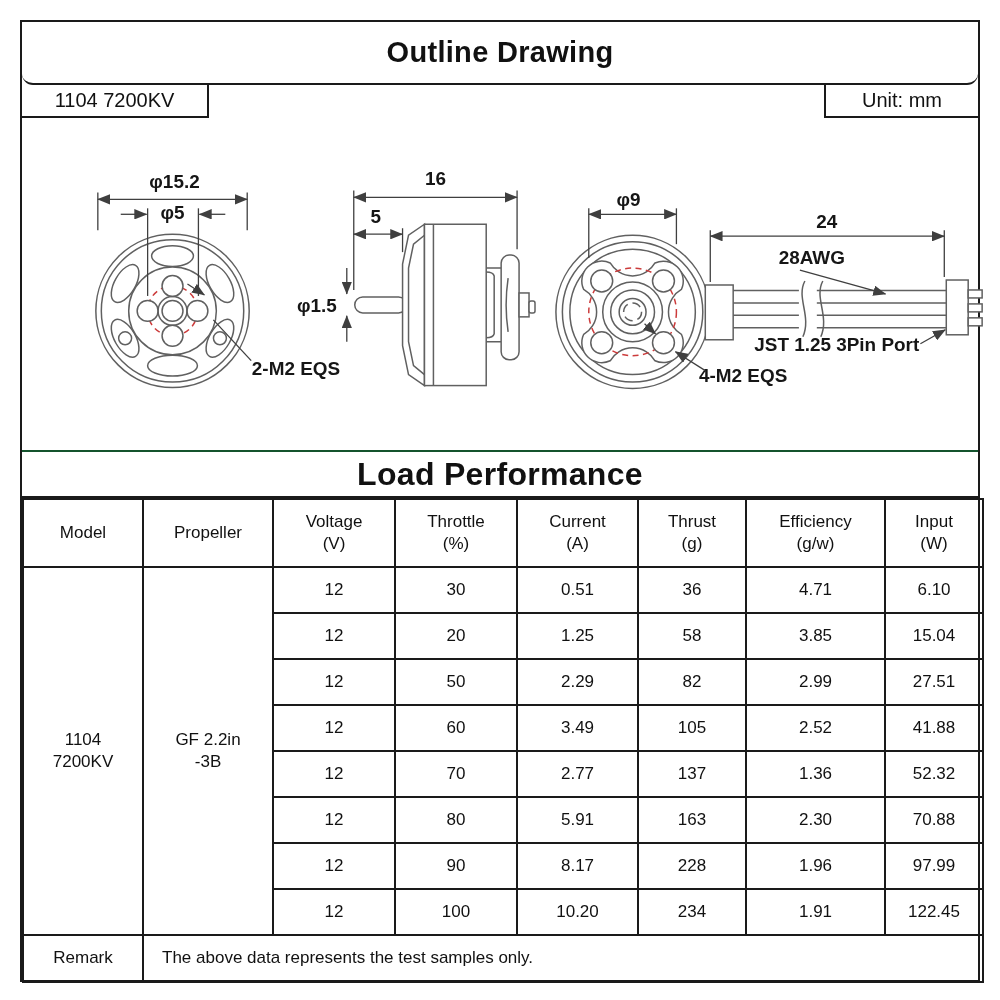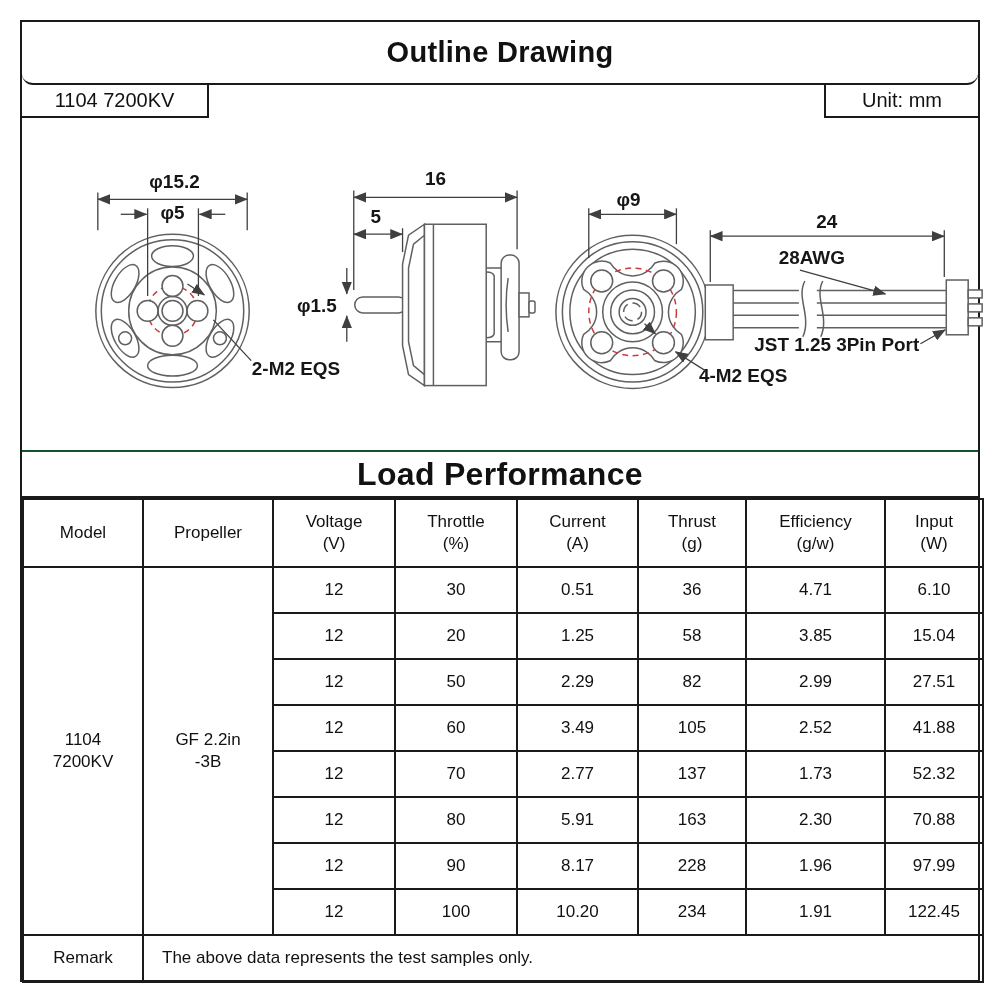--- a/index.html
+++ b/index.html
@@ -216,21 +216,21 @@
         <td class="data">3.49</td>
         <td class="data">105</td>
         <td class="data">2.52</td>
         <td class="data">41.88</td>
       </tr>
       <tr>
         <td class="data">12</td>
         <td class="data">70</td>
         <td class="data">2.77</td>
         <td class="data">137</td>
-        <td class="data">1.73</td>
+        <td class="data">1.36</td>
         <td class="data">52.32</td>
       </tr>
       <tr>
         <td class="data">12</td>
         <td class="data">80</td>
         <td class="data">5.91</td>
         <td class="data">163</td>
         <td class="data">2.30</td>
         <td class="data">70.88</td>
       </tr>

